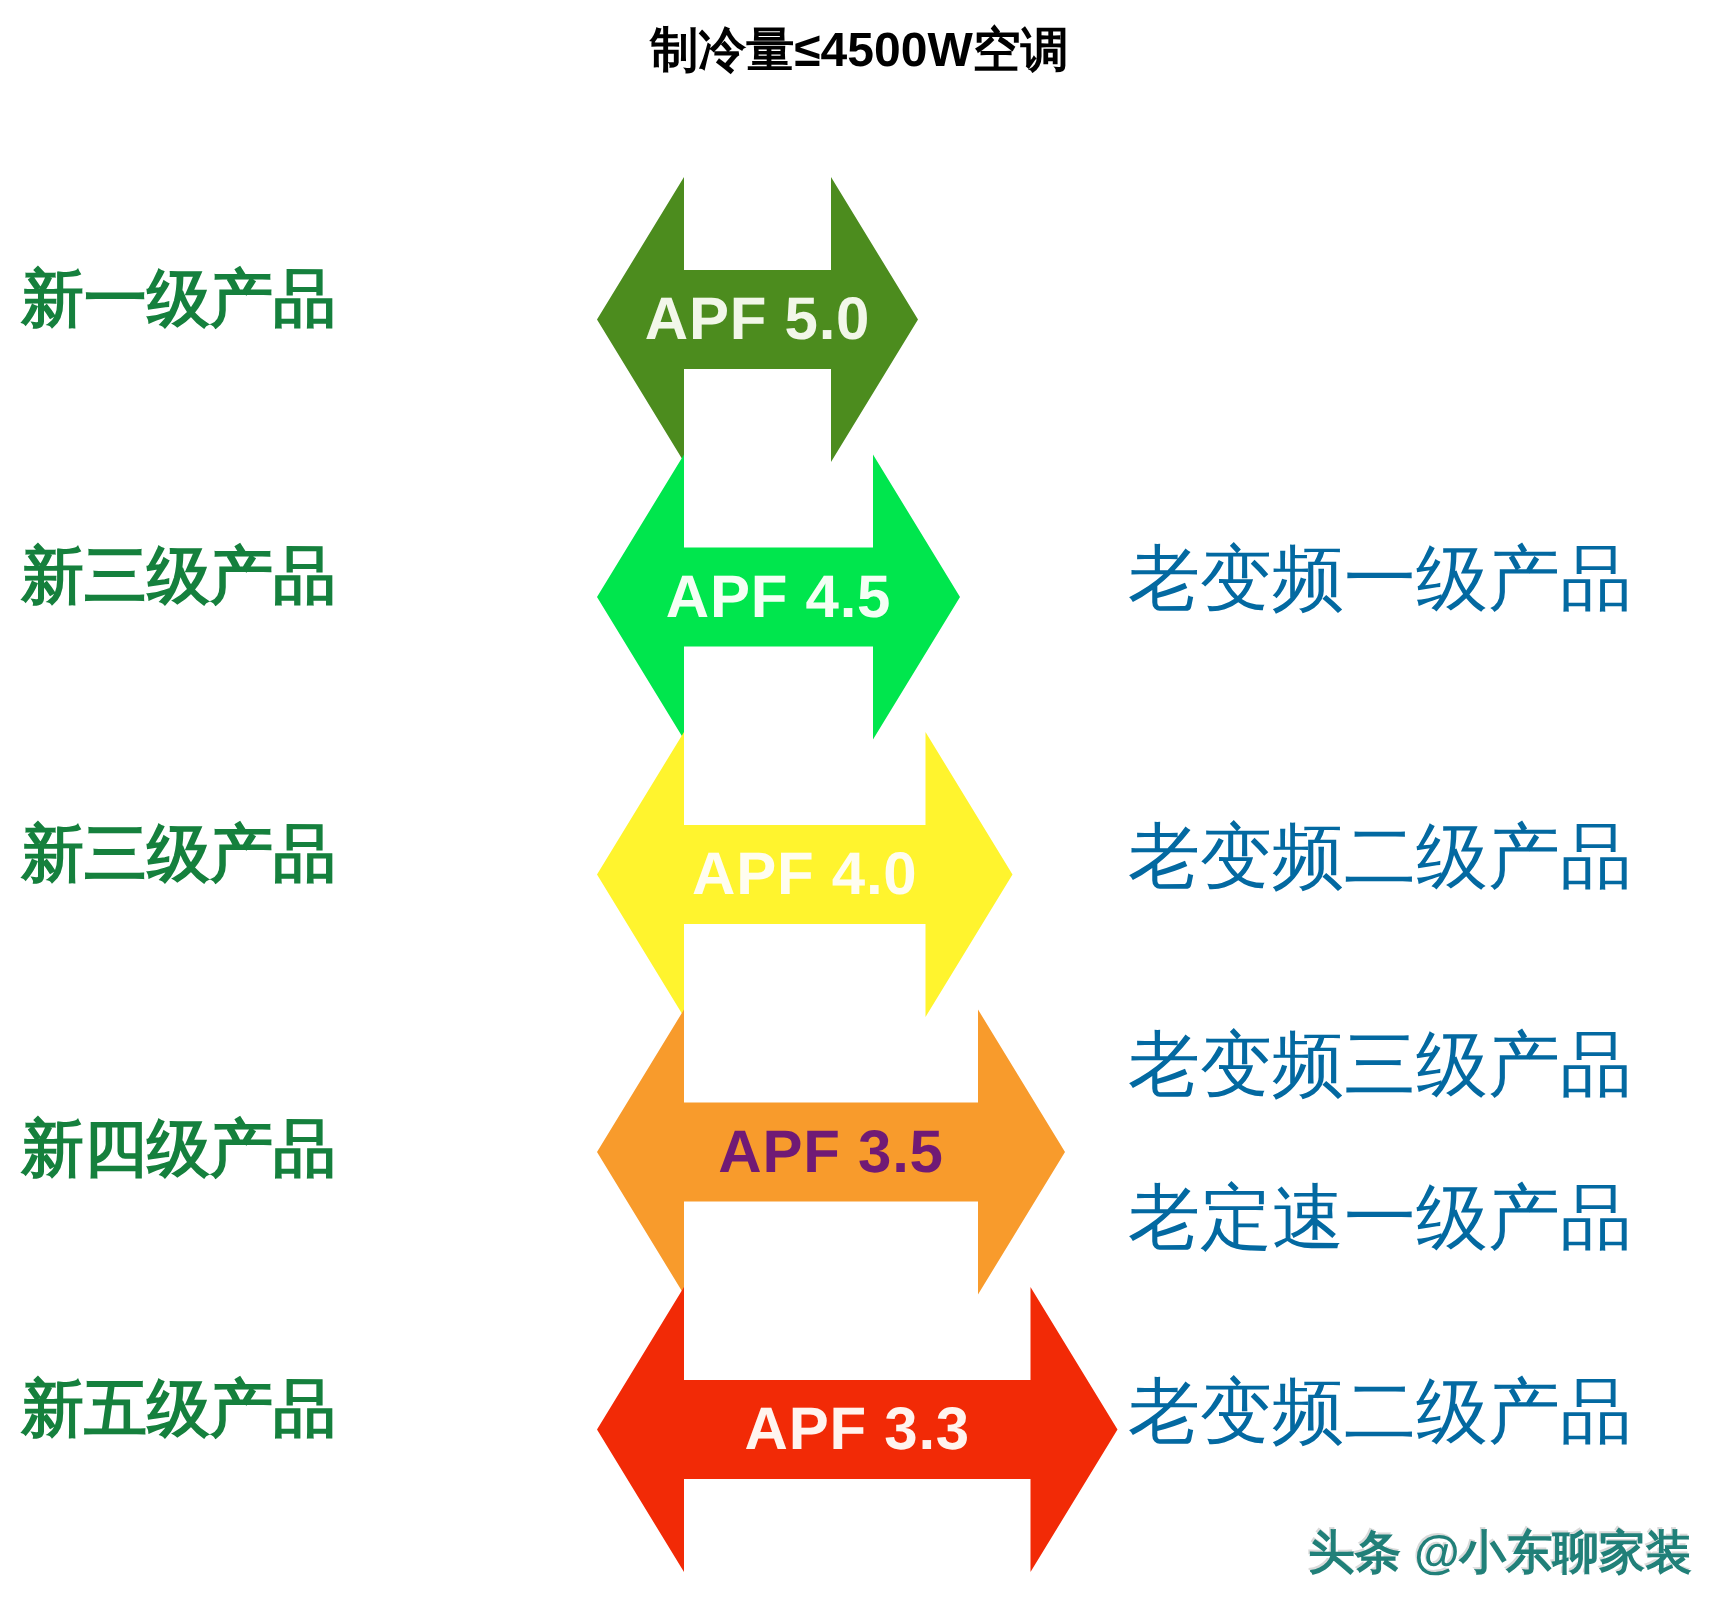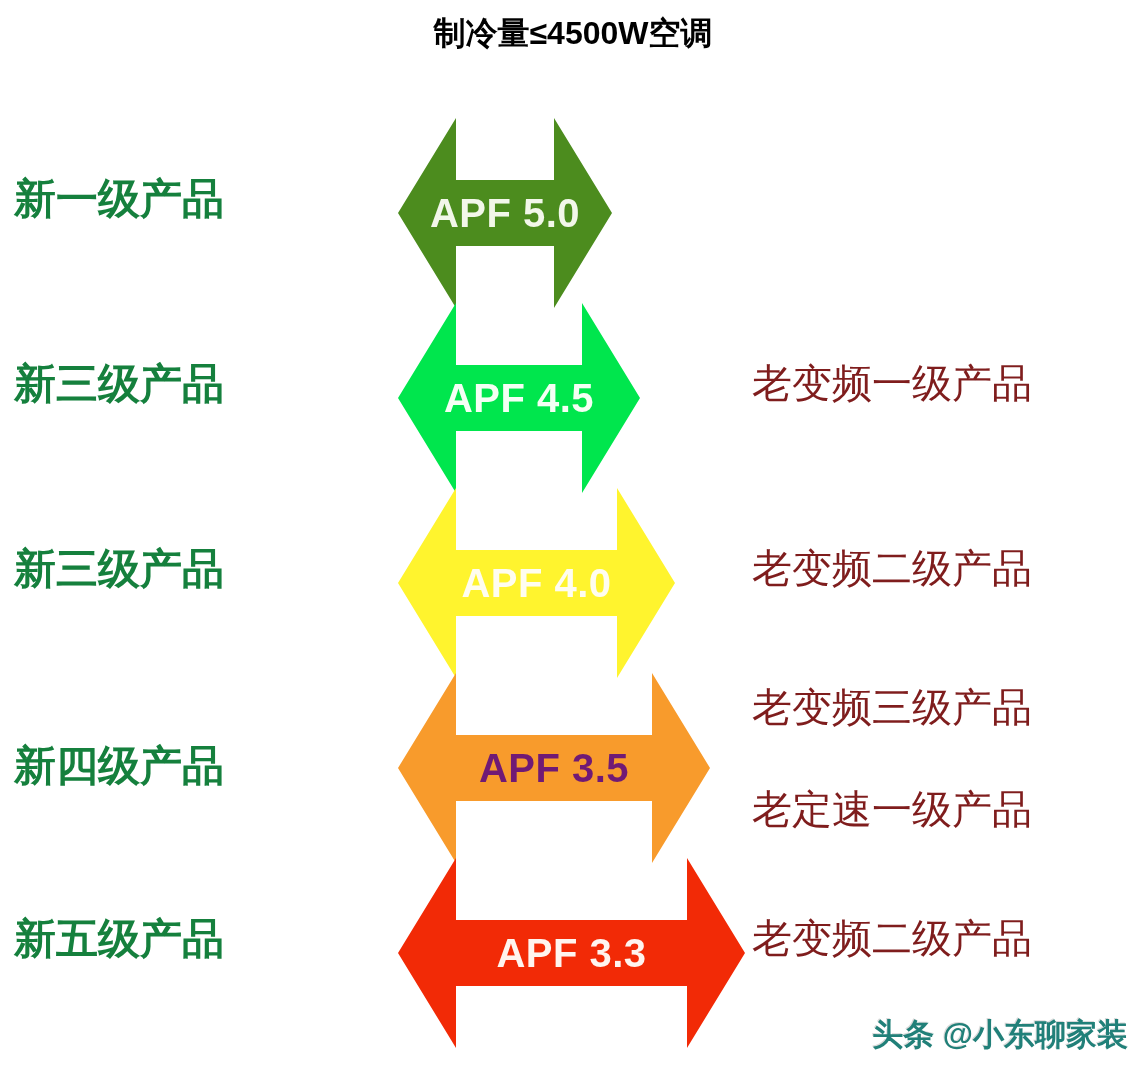--- a/index.html
+++ b/index.html
@@ -46,23 +46,23 @@
     font-size: 42px;
     font-weight: 700;
     color: #15803d;
     white-space: nowrap;
     line-height: 1;
   }
 
   .right-label {
     position: absolute;
     left: 752px;
-    font-size: 40px;
+    font-size: 48px;
     font-weight: 500;
-    color: #7f1d1d;
+    color: #0369a1;
     white-space: nowrap;
     line-height: 1;
   }
 
   
   .arrow-wrap {
     position: absolute;
   }
   .arrow-svg {
     display: block;

